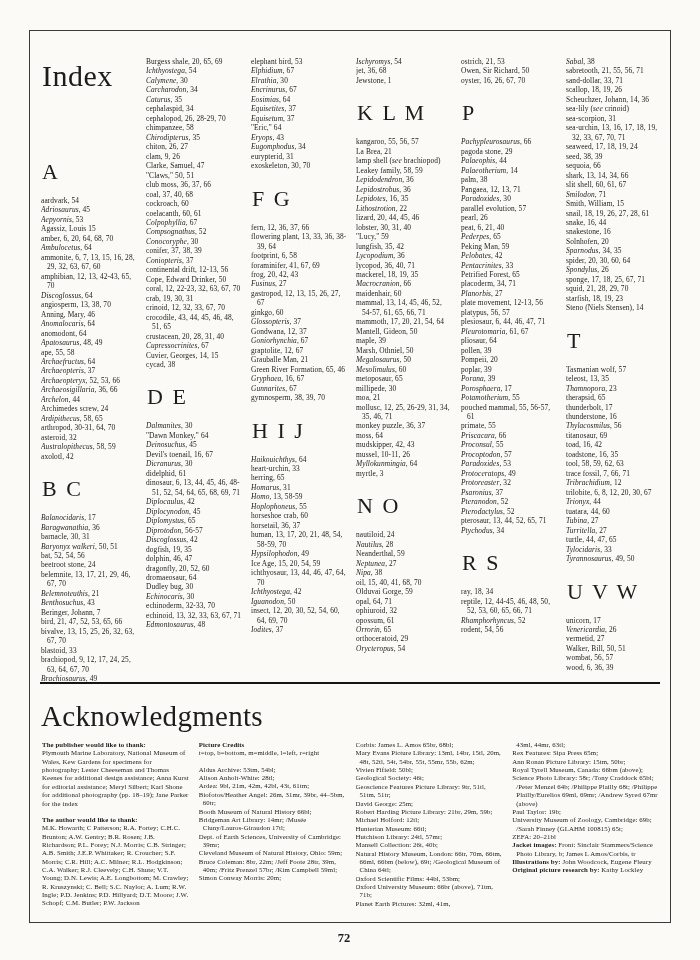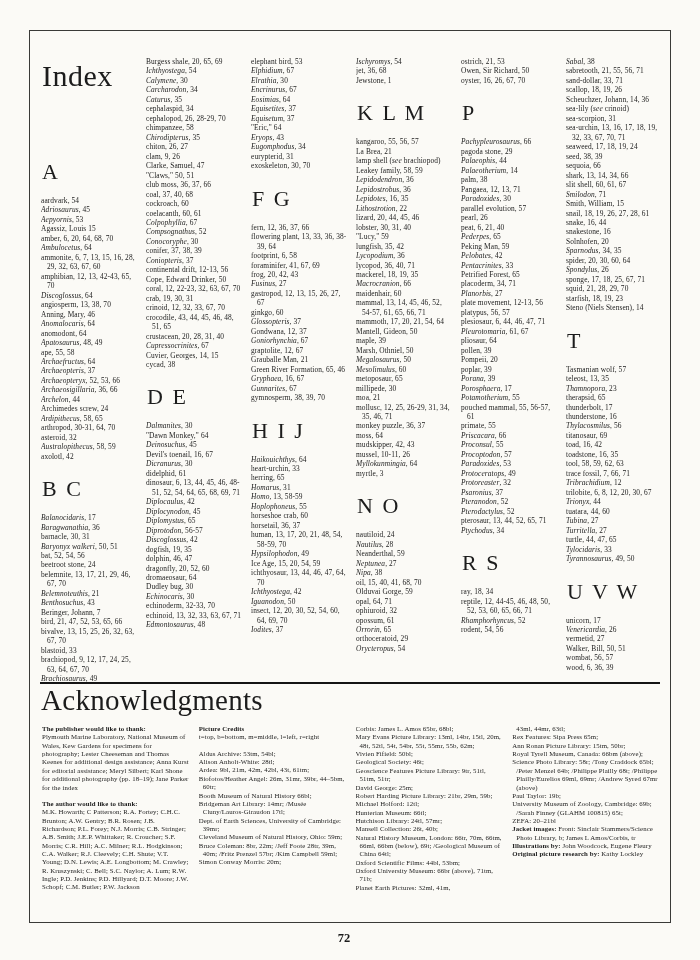--- a/index.html
+++ b/index.html
@@ -29,21 +29,21 @@
     font-size:22px; letter-spacing:2px;
     margin:15px 0 11px 1px; font-weight:normal;
   }
   .entry {
     font-size:7.4px; line-height:1.28;
     padding-left:6px; text-indent:-6px;
     letter-spacing:0.1px;
   }
   
   .divider { border-top:2.5px solid #141414; margin:0 10px; }
-  .ack-title { font-size:29px; font-weight:normal; margin:0 0 8px 11px; letter-spacing:0.3px; }
+  .ack-title { font-size:29px; font-weight:normal; margin:16px 0 8px 11px; letter-spacing:0.3px; }
   .ack-cols { display:flex; gap:9px; padding:0 10px 0 12px; }
   .ack-col { flex:1 1 0; overflow:hidden; font-size:6.8px; line-height:1.23; }
   .ack-col p { letter-spacing:0.1px; }
   .ack-head { font-weight:bold; }
   .ack-gap { height:8px; }
   .credit { padding-left:4px; text-indent:-4px; }
   .credit.cont { text-indent:0; }
   
   .page-number {
     position:absolute; left:0; right:12px; top:931px;

